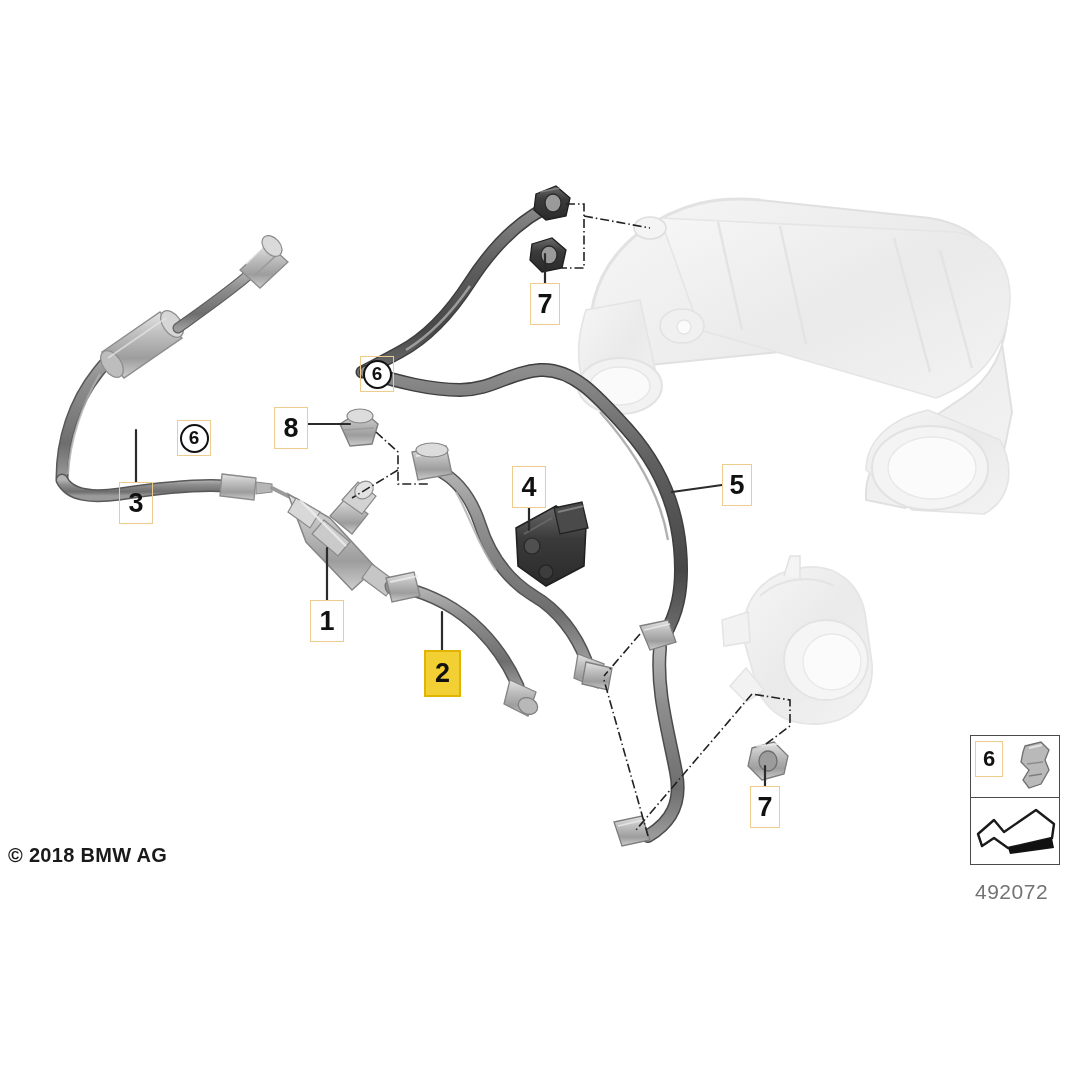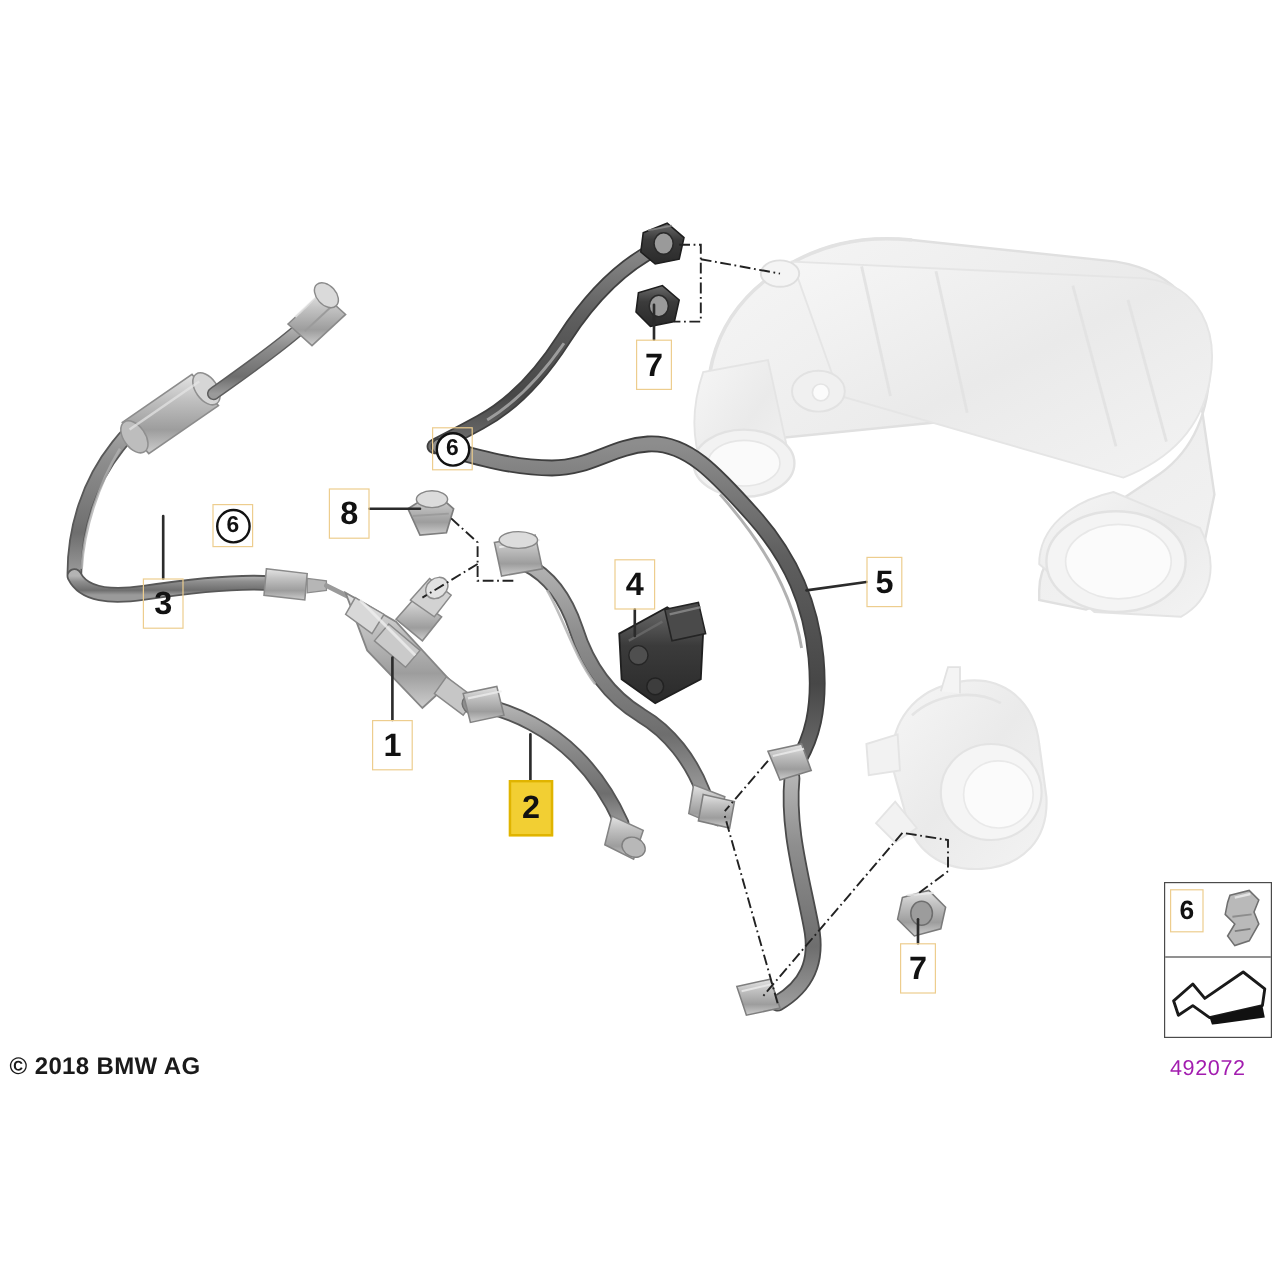--- a/index.html
+++ b/index.html
@@ -99,33 +99,33 @@
   #legend-panel .cell-bottom {
     position: relative;
     height: 66px;
     box-sizing: border-box;
   }
 
   
   #copyright {
     position: absolute;
     left: 8px;
-    top: 878px;
+    top: 844px;
     font-size: 20px;
     font-weight: bold;
     color: #1a1a1a;
     letter-spacing: 0.3px;
     white-space: nowrap;
   }
   #figure-number {
     position: absolute;
     left: 975px;
     top: 880px;
-    font-size: 18px;
-    color: #a21caf;
+    font-size: 21px;
+    color: #737373;
     letter-spacing: 0.5px;
     white-space: nowrap;
   }
 </style>
 </head>
 <body>
 
 <div id="page">
 
   <svg id="diagram-svg" viewBox="0 0 1066 1066">

